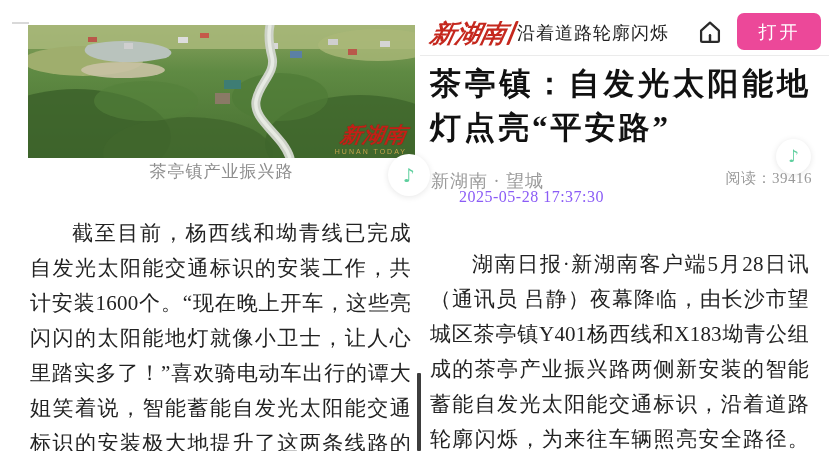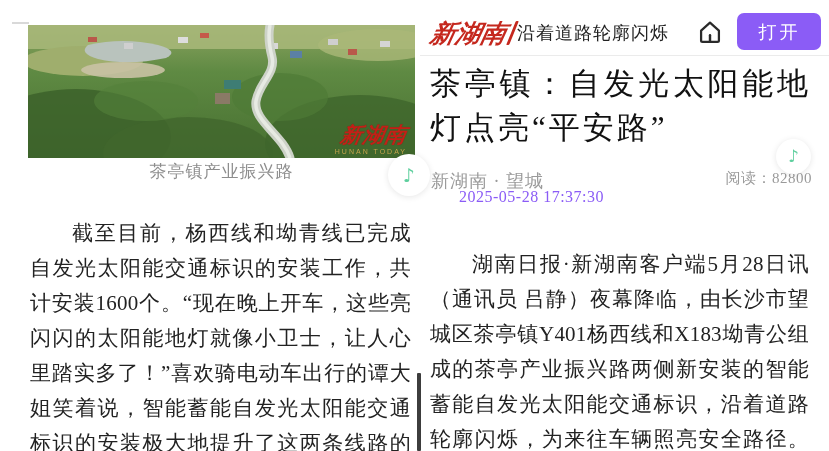--- a/index.html
+++ b/index.html
@@ -65,35 +65,35 @@
     position:absolute; left:517px; top:21px;
     font-family:"Liberation Sans",sans-serif;
     font-size:18px; color:#222; letter-spacing:1px;
   }
   .home-btn {
     position:absolute; left:694px; top:16px; width:32px; height:32px;
     display:flex; align-items:center; justify-content:center; cursor:pointer;
   }
   .open-btn {
     position:absolute; left:737px; top:13px; width:84px; height:37px;
-    background:#8b5cf6; border:none; border-radius:7px;
+    background:#ec4899; border:none; border-radius:7px;
     color:#ffffff; font-family:"Liberation Sans",sans-serif;
     font-size:18px; letter-spacing:3px; cursor:pointer;
     display:flex; align-items:center; justify-content:center;
     padding-left:1px;
   }
   .hdr-divider {
     position:absolute; left:420px; top:55px; width:409px; height:1px;
     background:#ebebeb;
   }
 
   
   .article-title {
     position:absolute; left:430px; top:62px; width:381px;
-    font-size:31px; line-height:44px; font-weight:normal; color:#111;
+    font-size:31px; line-height:44px; font-weight:bold; color:#111;
     letter-spacing:3px; text-align:justify; word-break:break-all;
   }
   .byline-source {
     position:absolute; left:431px; top:169px;
     font-size:18px; color:#9a9a9a; letter-spacing:1px;
   }
   .byline-date {
     position:absolute; left:431px; top:188px;
     font-size:16px; color:#8b5cf6; letter-spacing:0.5px;margin-left:28px;
   }
@@ -190,21 +190,21 @@
   </div>
 
   <button class="open-btn">打开</button>
 
   <div class="hdr-divider"></div>
 
   <h1 class="article-title">茶亭镇：自发光太阳能地灯点亮“平安路”</h1>
 
   <div class="byline-source">新湖南 · 望城</div>
   <div class="byline-date">2025-05-28 17:37:30</div>
-  <div class="read-count">阅读：82800</div>
+  <div class="read-count">阅读：39416</div>
 
   <div class="body-text right-col">湖南日报·新湖南客户端5月28日讯（通讯员 吕静）夜幕降临，由长沙市望城区茶亭镇Y401杨西线和X183坳青公组成的茶亭产业振兴路两侧新安装的智能蓄能自发光太阳能交通标识，沿着道路轮廓闪烁，为来往车辆照亮安全路径。近</div>
 
   <div class="tts-btn tts-left">
     <span class="note-glyph">♪</span>
   </div>
   <div class="tts-btn tts-right">
     <span class="note-glyph">♪</span>
   </div>
 

